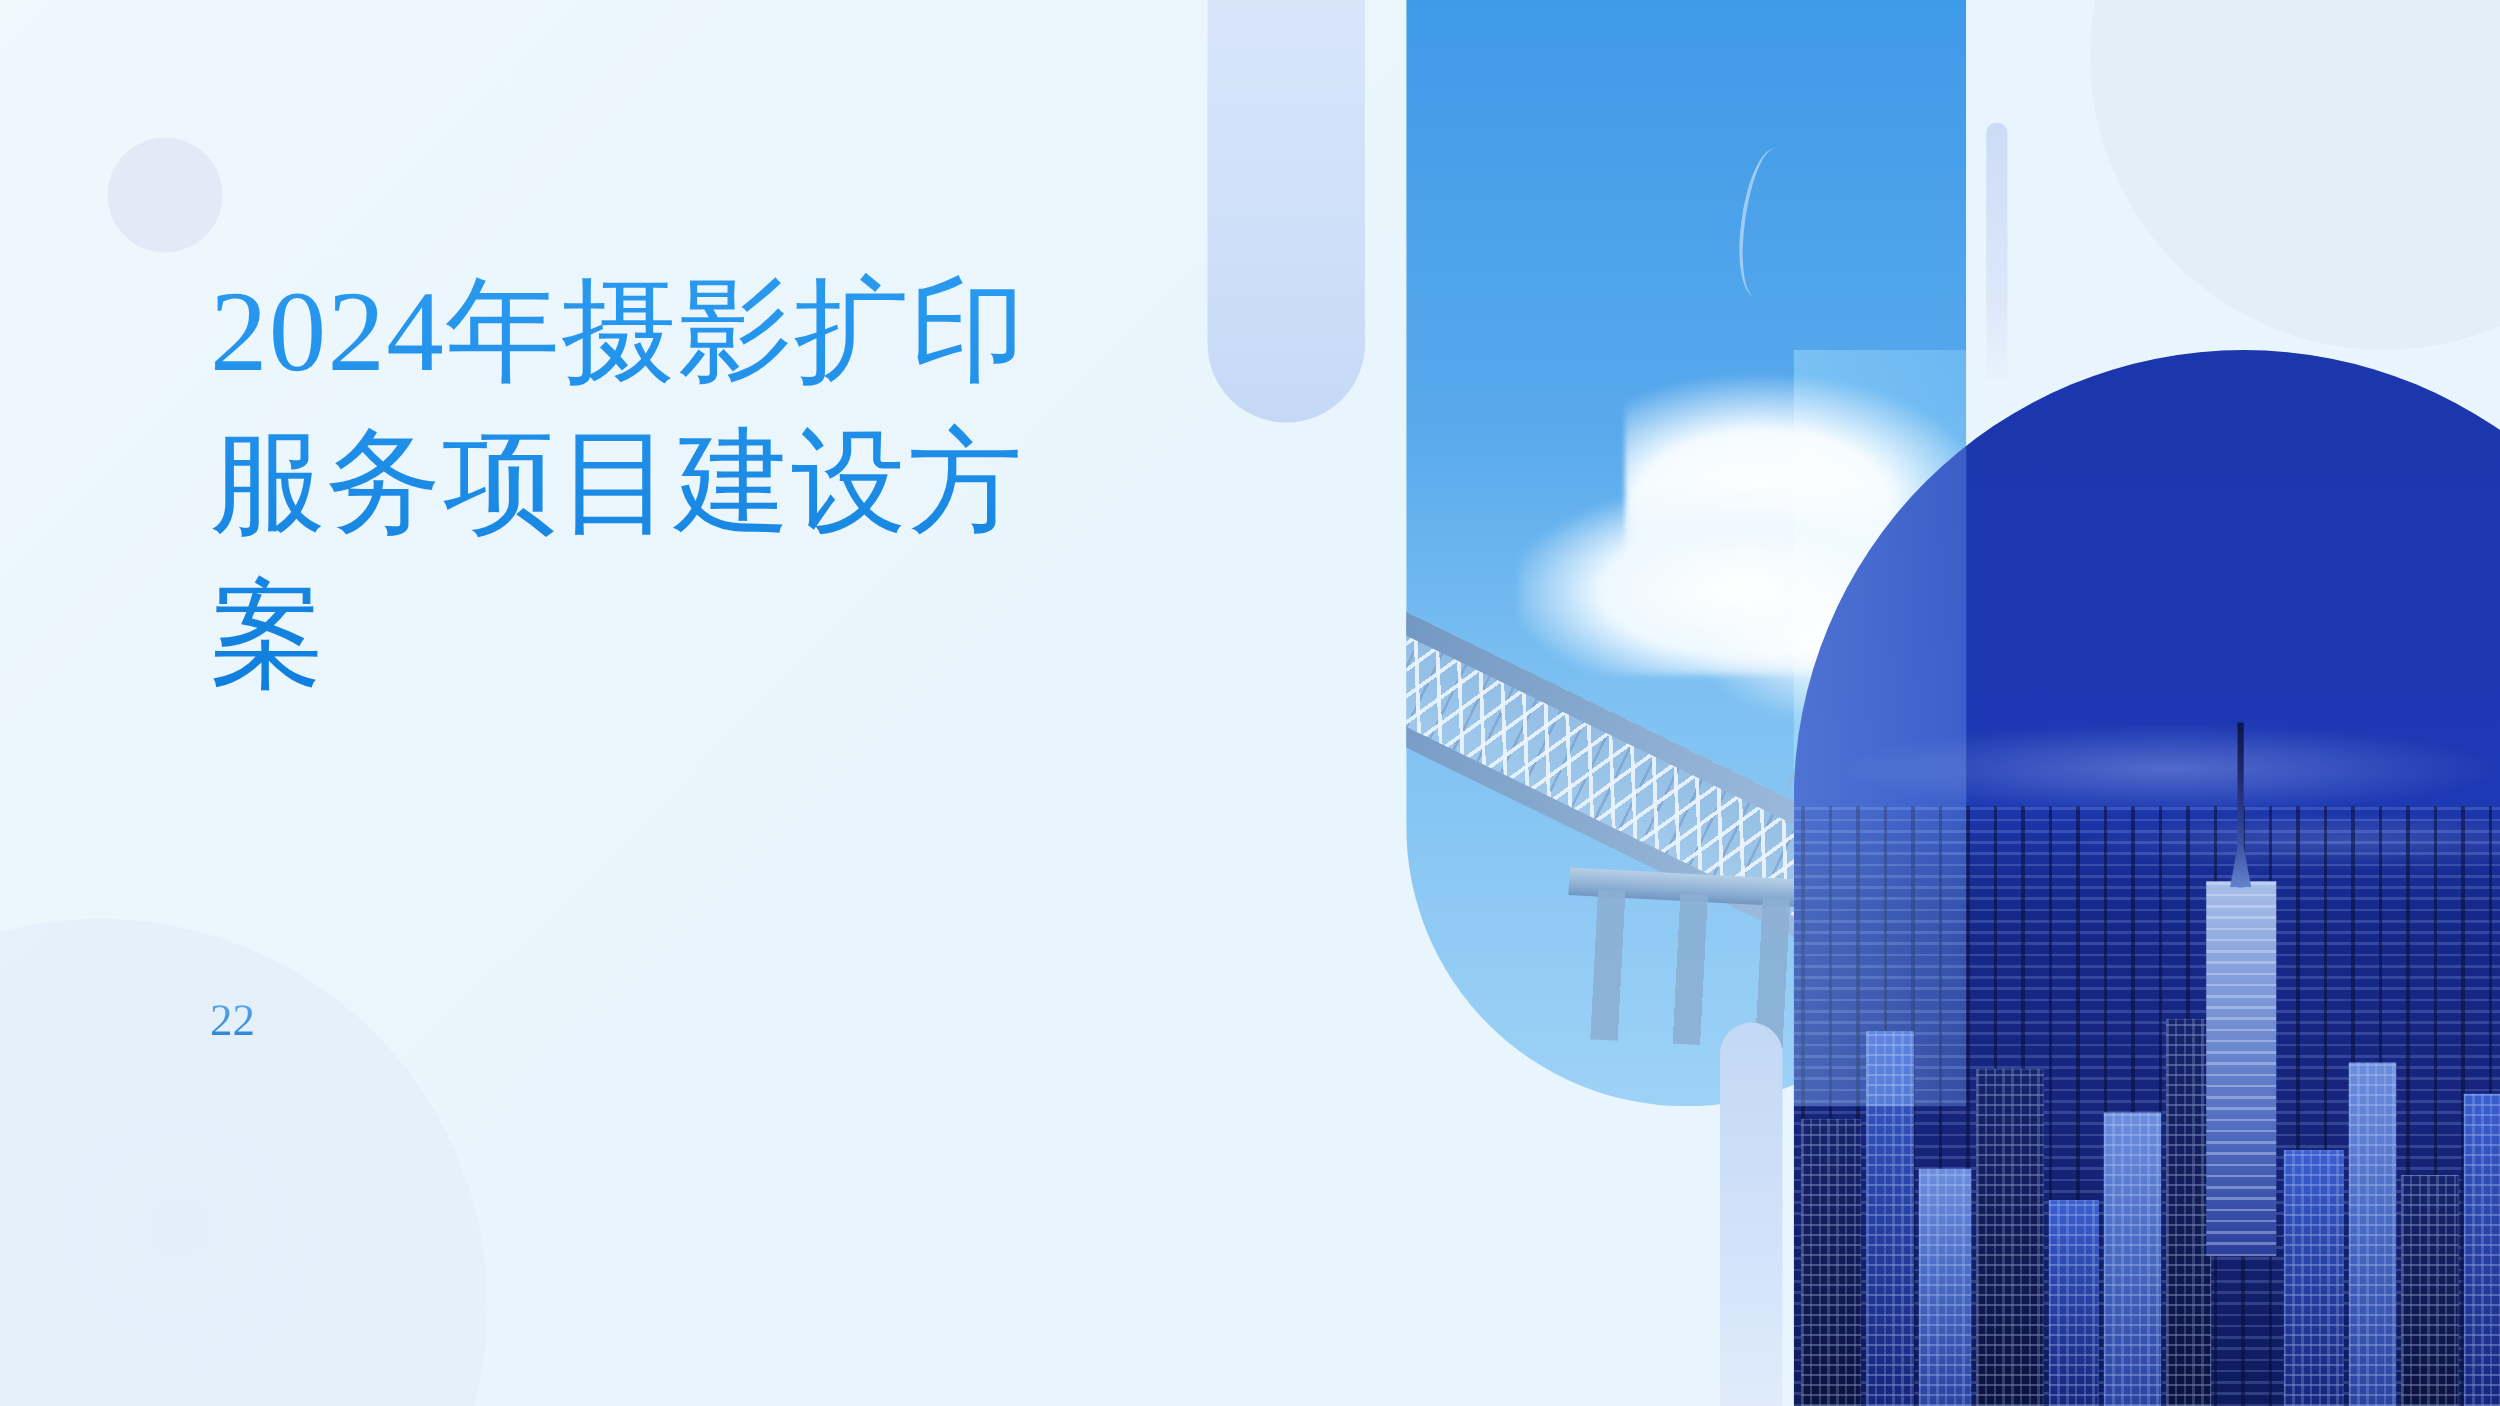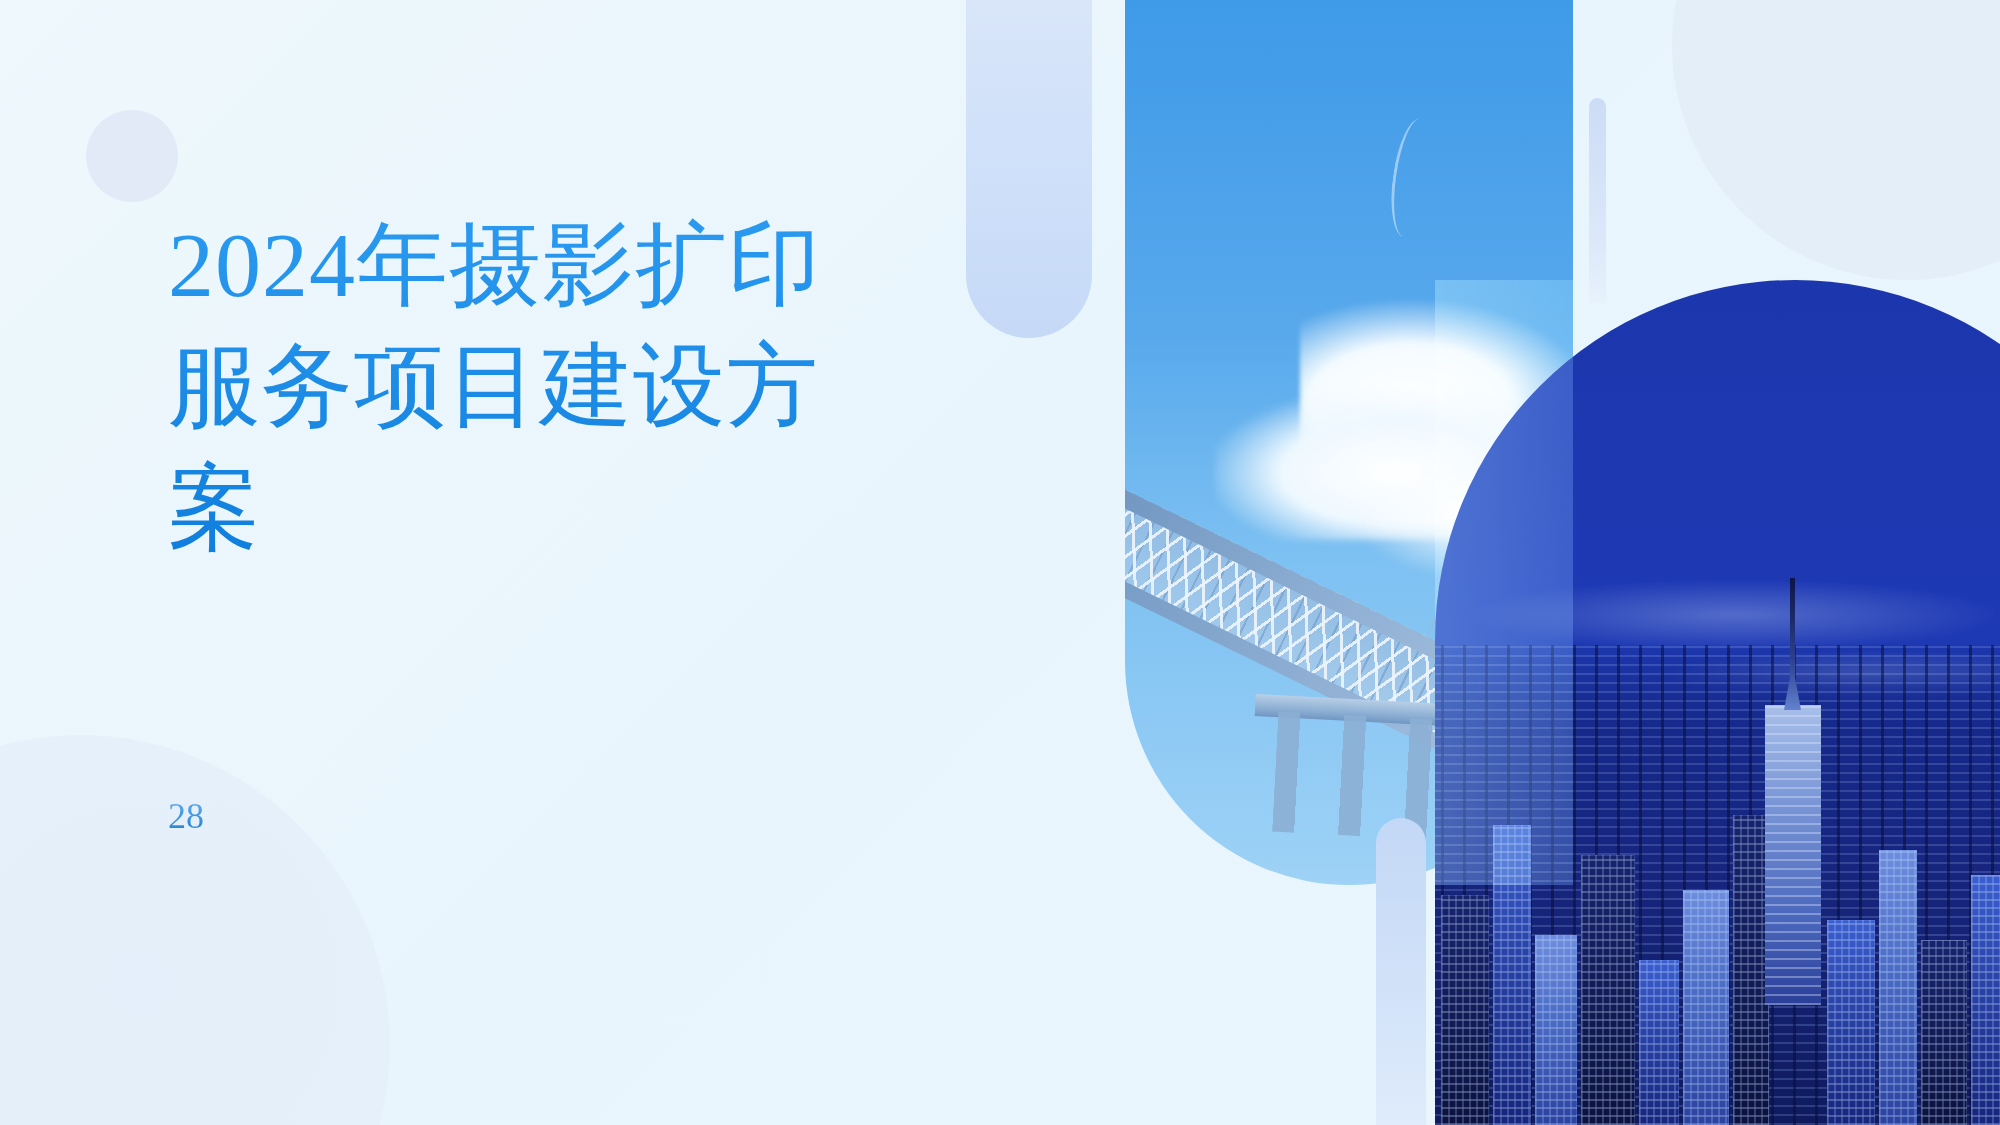--- a/index.html
+++ b/index.html
@@ -449,16 +449,16 @@
 
   <div class="pill-main"></div>
   <div class="pill-thin"></div>
   <div class="pill-small"></div>
 
   <div class="title-block">
     <h1 class="title">2024年摄影扩印服务项目建设方案</h1>
   </div>
 
   <div class="subtitle-block">
-    <p class="year">28</p>
+    <p class="year">22</p>
   </div>
 
 </div>
 
 </body></html>

